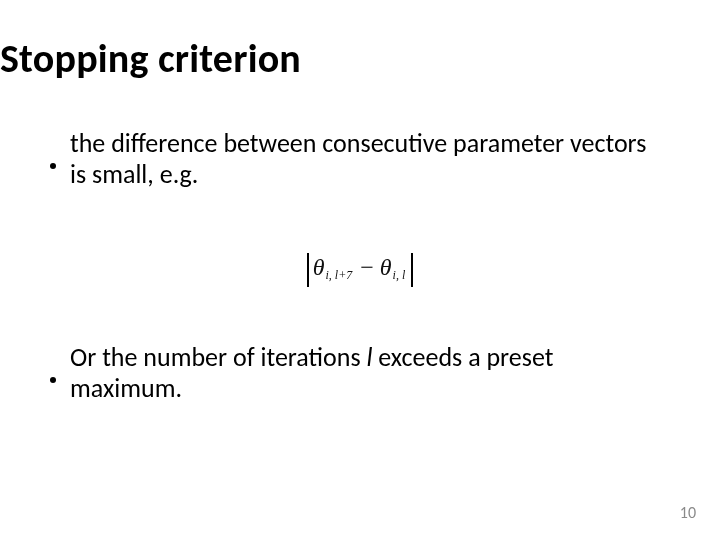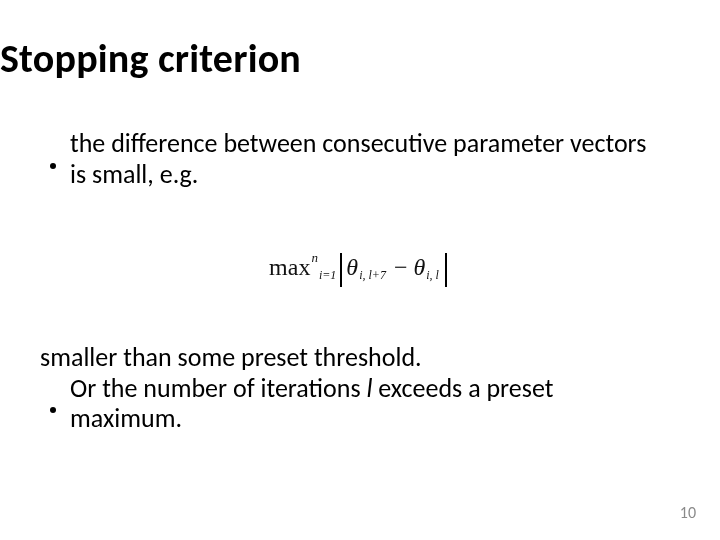--- a/index.html
+++ b/index.html
@@ -132,36 +132,30 @@
   <div class="title">Stopping criterion</div>
 
   <div class="body1">
     <div class="bullet-row">
       <span class="bullet-dot"></span>
       <span class="bullet-text">the difference between consecutive parameter vectors is small, e.g.</span>
     </div>
   </div>
 
   <div class="formula">
-    <span class="max-box">
-      <span>max</span>
-      <span class="sup">n</span>
-      <span class="sub">i=1</span>
-    </span>
     <span class="abs-bar"></span>
     <span class="theta">θ</span>
     <span class="tsub">i, l+7</span>
     <span class="minus">−</span>
     <span class="theta">θ</span>
     <span class="tsub">i, l</span>
     <span class="abs-bar"></span>
   </div>
 
   <div class="body2">
-    <div>smaller than some preset threshold.</div>
     <div class="bullet-row">
       <span class="bullet-dot"></span>
       <span class="bullet-text">
         <span>Or the number of iterations </span><span class="italic">l</span><span> exceeds a preset maximum.</span>
       </span>
     </div>
   </div>
 
   <div class="page-num">10</div>
 

